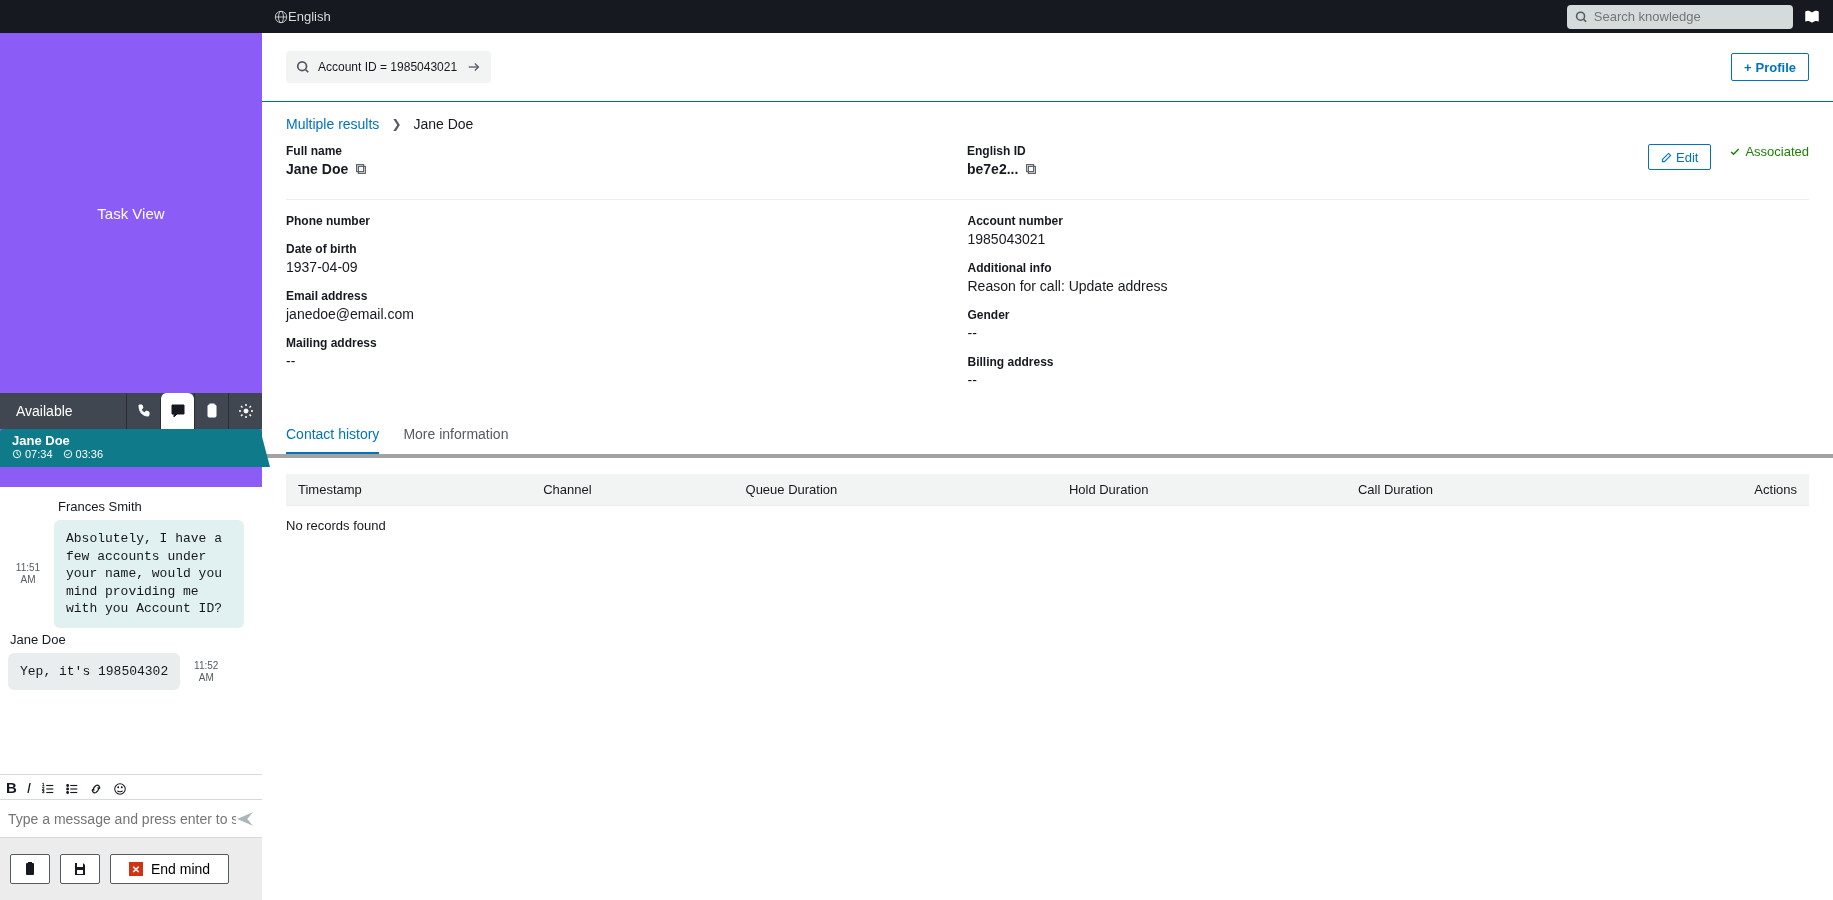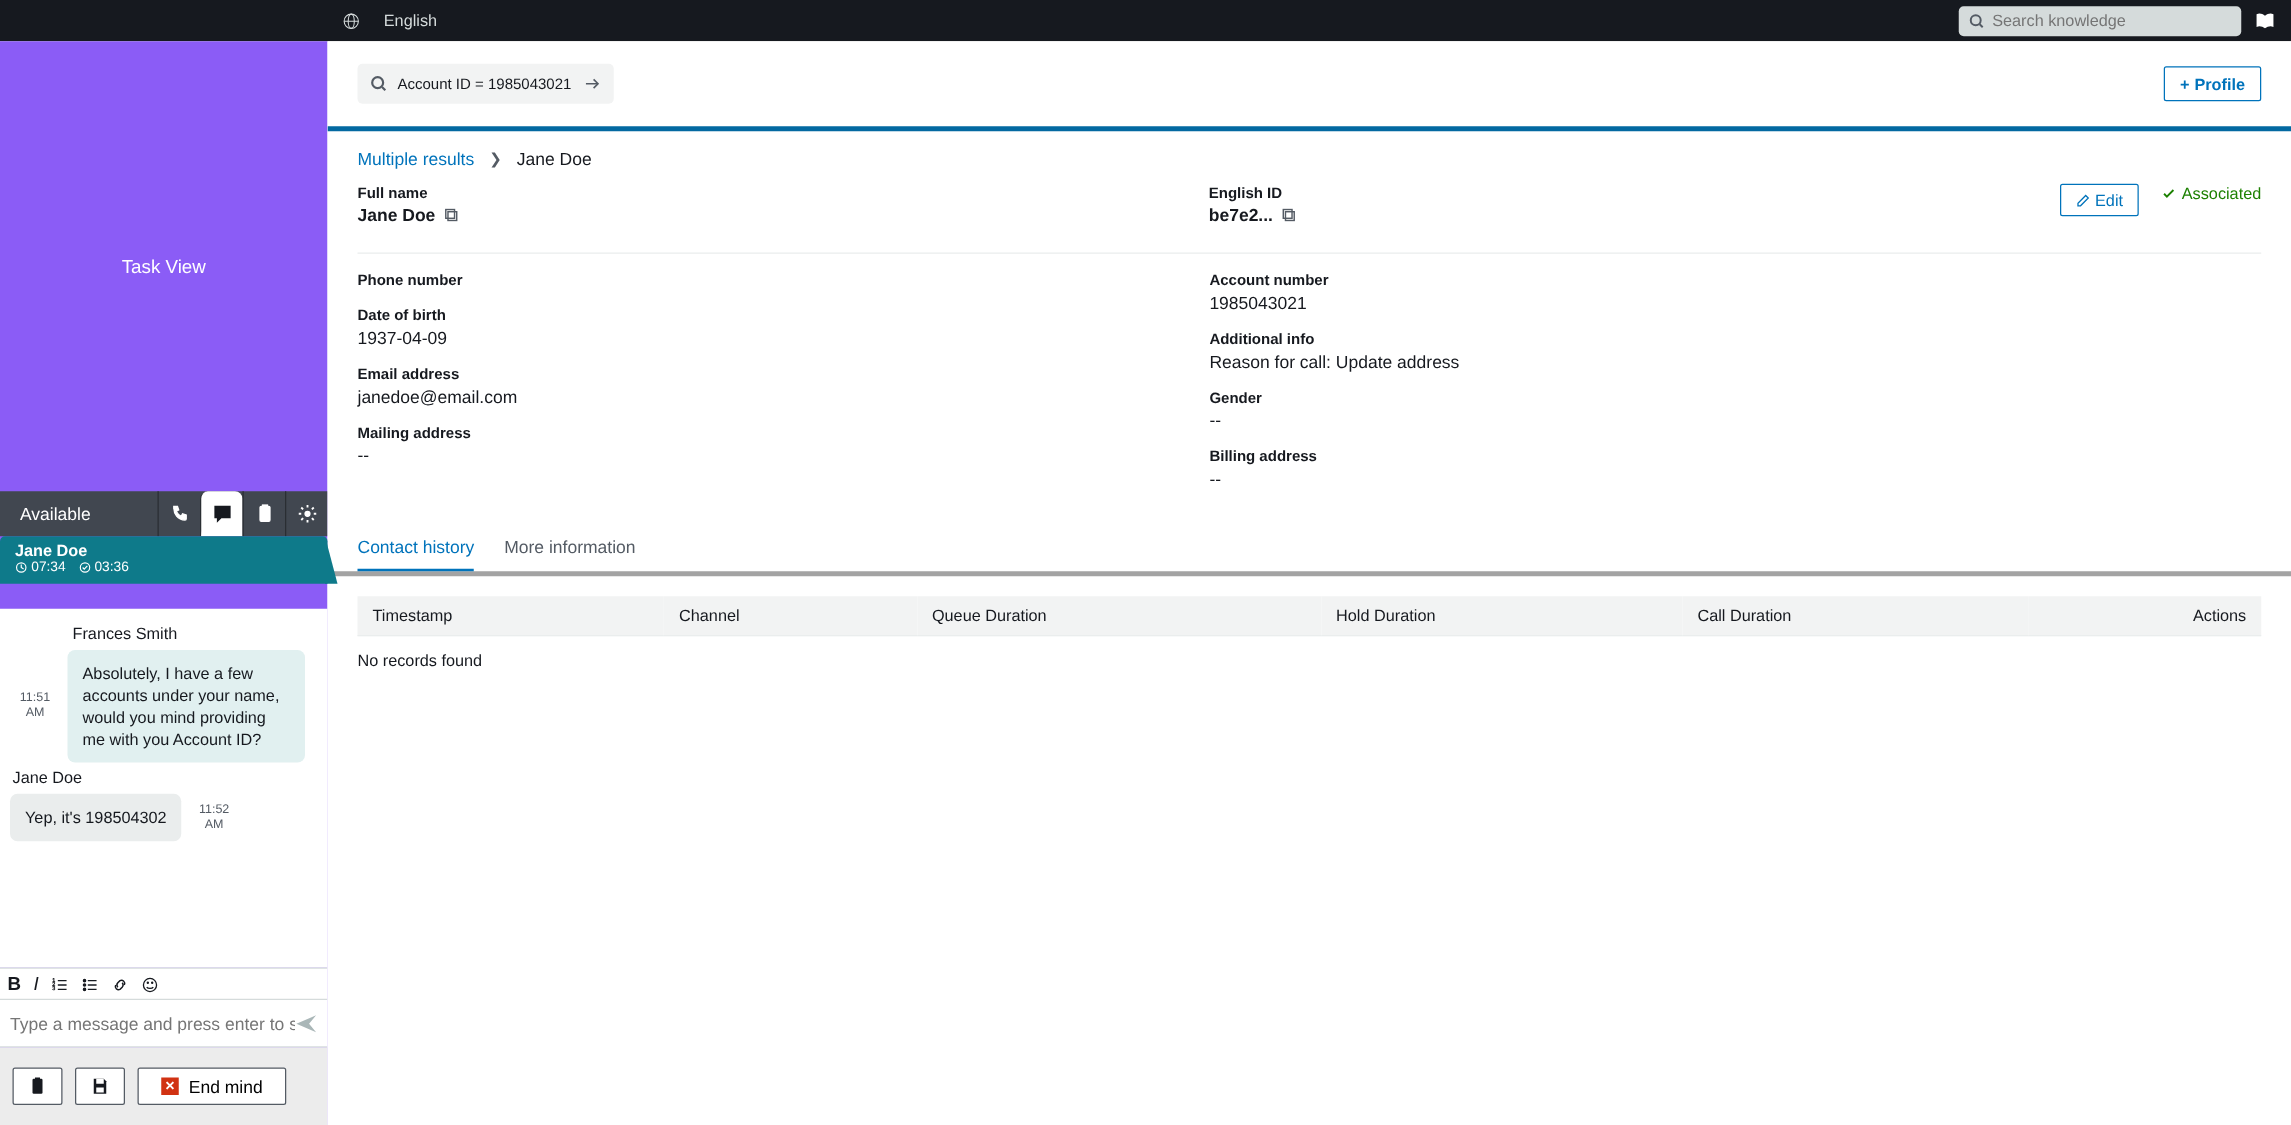--- a/index.html
+++ b/index.html
@@ -3,21 +3,21 @@
 <meta charset="utf-8">
 <style>
 * { box-sizing: border-box; margin: 0; padding: 0; font-family: "Amazon Ember", "Helvetica Neue", Arial, sans-serif; }
 body { width: 1833px; height: 900px; overflow: hidden; display: flex; flex-direction: column; background: #fff; font-size: 14px; color: #16191f; scrollbar-width: thin; scrollbar-color: #888 #ddd; }
 body::-webkit-scrollbar { width: 16px; }
 body::-webkit-scrollbar-track { background: #ddd; }
 body::-webkit-scrollbar-thumb { background: #888; border-radius: 2px; }
 
 .topbar { height: 33px; background: #16191f; display: flex; align-items: center; padding: 0 12px; color: #fff; }
 .topbar .left-space { width: 262px; }
-.topbar .lang { display: flex; align-items: center; gap: 19px; font-size: 13px; color: #d5dbdb; }
+.topbar .lang { display: flex; align-items: center; gap: 0; font-size: 13px; color: #d5dbdb; }
 .globe-icon { width: 14px; height: 14px; }
 .topbar .spacer { flex: 1; }
 .search-knowledge { width: 226px; height: 24px; background: #d5dbdb; border-radius: 4px; display: flex; align-items: center; padding: 0 8px; gap: 6px; }
 .search-knowledge input { background: transparent; border: none; outline: none; font-size: 13px; color: #545b64; width: 100%; }
 .book-icon { margin-left: 10px; color: #fff; }
 
 .main-row { flex: 1; display: flex; min-height: 0; }
 
 .sidebar { width: 262px; background: #8b5cf6; display: flex; flex-direction: column; }
 .task-view { flex: 0 0 360px; display: flex; align-items: center; justify-content: center; color: #fff; font-size: 15px; font-weight: 500; }
@@ -33,36 +33,36 @@
 .chat-tab::after { content: ""; position: absolute; right: -8px; bottom: 0; border-left: 10px solid #0e7a8a; border-top: 38px solid transparent; }
 .chat-tab .name { font-weight: bold; font-size: 13px; }
 .chat-tab .timers { display: flex; gap: 10px; font-size: 11px; align-items: center; }
 .chat-tab .timers span.t { display: inline-flex; align-items: center; gap: 3px; }
 
 .chat-area { flex: 1; background: #fff; overflow: auto; padding: 8px; font-size: 13px; color: #16191f; margin-top: 20px; }
 .sender { font-size: 13px; margin: 4px 0 6px 50px; }
 .sender.customer { margin-left: 2px; }
 .row-msg { display: flex; align-items: center; gap: 6px; }
 .ts { width: 40px; font-size: 10px; color: #545b64; text-align: center; line-height: 1.2; }
-.bubble { border-radius: 6px; padding: 10px 12px; max-width: 190px; font-size: 13px; line-height: 1.35; }
+.bubble { border-radius: 6px; padding: 10px 12px; max-width: 190px; font-size: 13px; line-height: 1.35; font-family: Liberation Mono, monospace; }
 .bubble.agent { background: #e1f0f0; }
 .bubble.cust { background: #eaeded; }
 .toolbar-fmt { height: 26px; border-top: 1px solid #d5dbdb; border-bottom: 1px solid #d5dbdb; display: flex; align-items: center; gap: 10px; padding: 0 6px; background: #fff; }
 .toolbar-fmt span { cursor: pointer; font-size: 15px; }
 .chat-input-row { height: 38px; background: #fff; display: flex; align-items: center; padding: 0 8px; border-bottom: 1px solid #d5dbdb; }
 .chat-input-row input { flex: 1; border: none; outline: none; font-size: 14px; color: #545b64; }
 .send-icon { color: #aab7b8; }
 .chat-footer { background: #ececec; padding: 16px 10px; display: flex; gap: 10px; align-items: center; }
 .footer-btn { height: 30px; border: 1px solid #545b64; background: #fff; display: flex; align-items: center; justify-content: center; border-radius: 2px; cursor: pointer; }
 .footer-btn.icon-only { width: 40px; }
 .footer-btn.end-chat { padding: 0 18px; gap: 8px; font-size: 14px; }
 .x-icon { background: #d13212; color: #fff; width: 14px; height: 14px; display: inline-flex; align-items: center; justify-content: center; font-size: 10px; font-weight: bold; }
 
 .content { flex: 1; background: #fff; display: flex; flex-direction: column; overflow: auto; }
-.search-row { padding: 18px 24px; border-bottom: 4px solid #0369a1; display: flex; align-items: center; gap: 12px; }
+.search-row { padding: 18px 24px; border-bottom: 1px solid #0369a1; display: flex; align-items: center; gap: 12px; }
 .search-pill { background: #f2f3f3; border-radius: 4px; height: 32px; display: inline-flex; align-items: center; padding: 0 10px; gap: 10px; font-size: 12px; color: #16191f; min-width: 205px; justify-content: space-between; }
 .search-pill .mag { color: #545b64; }
 .search-pill .go { color: #545b64; }
 .search-row .spacer { flex: 1; }
 .profile-btn { border: 1px solid #0073bb; color: #0073bb; background: #fff; height: 28px; padding: 0 12px; border-radius: 2px; font-size: 13px; display: inline-flex; align-items: center; gap: 4px; cursor: pointer; font-weight: bold; }
 
 .crumb-row { display: flex; align-items: center; gap: 12px; padding: 14px 24px 6px; font-size: 14px; }
 .crumb-row a { color: #0073bb; text-decoration: none; }
 .crumb-row .chev { color: #545b64; font-size: 12px; }
 

